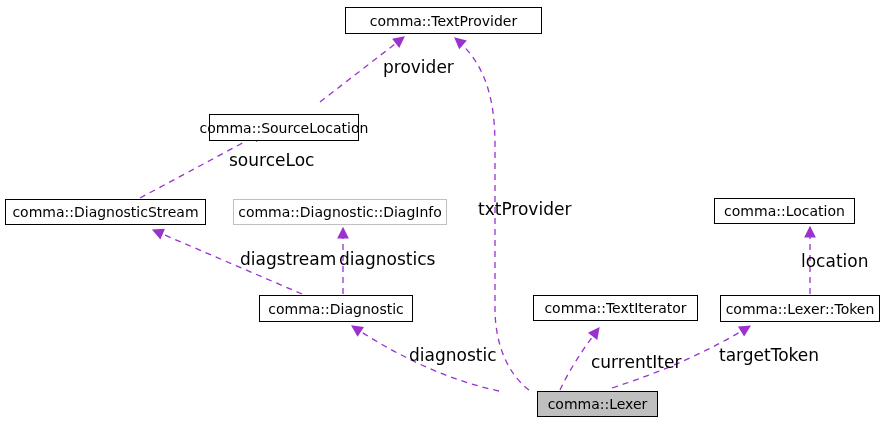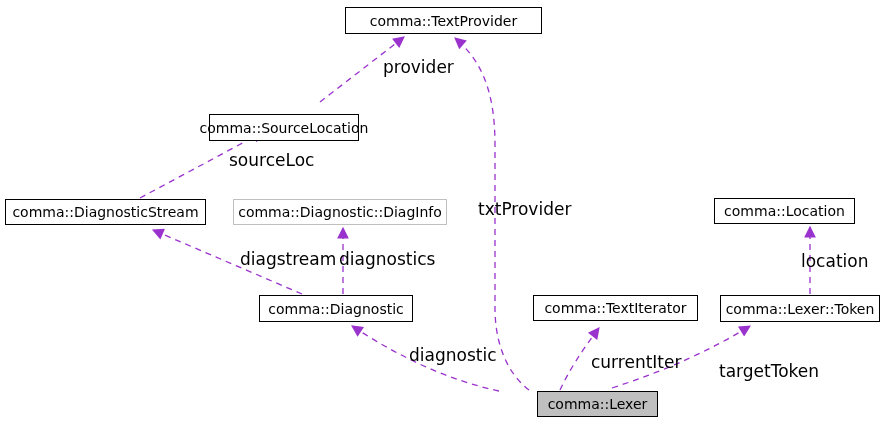--- a/index.html
+++ b/index.html
@@ -94,15 +94,15 @@
   <div class="edge-label" style="left:240px;top:251px;">diagstream</div>
 
   <div class="edge-label" style="left:339px;top:251px;">diagnostics</div>
 
   <div class="edge-label" style="left:801px;top:253px;text-align:right;">location</div>
 
   <div class="edge-label" style="left:409px;top:347px;">diagnostic</div>
 
   <div class="edge-label" style="left:591px;top:347px;margin-top:7px;">currentIter</div>
 
-  <div class="edge-label" style="left:719px;top:347px;margin-top:16px;">targetToken</div>
+  <div class="edge-label" style="left:719px;top:347px;">targetToken</div>
 
 </div>
 
 </body></html>

